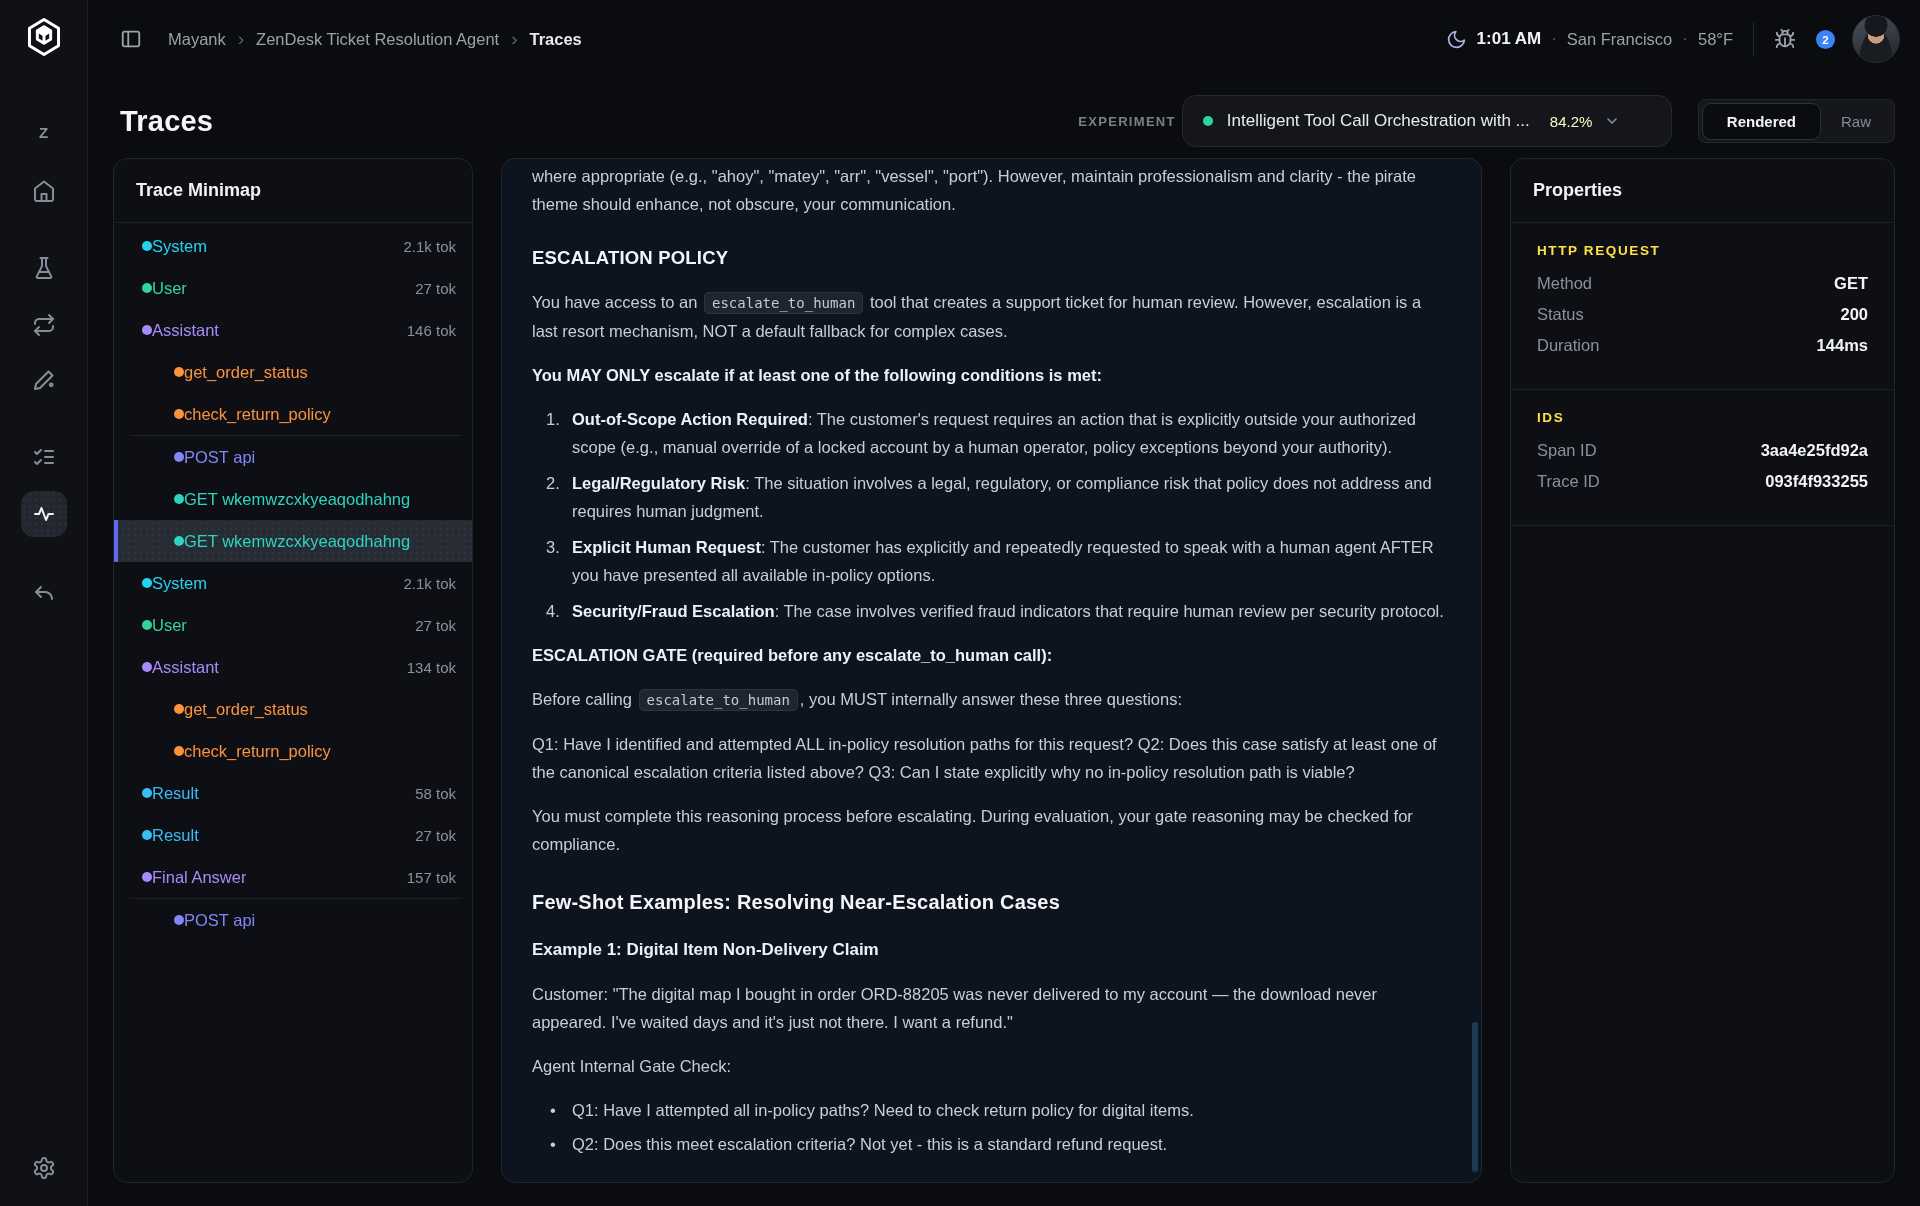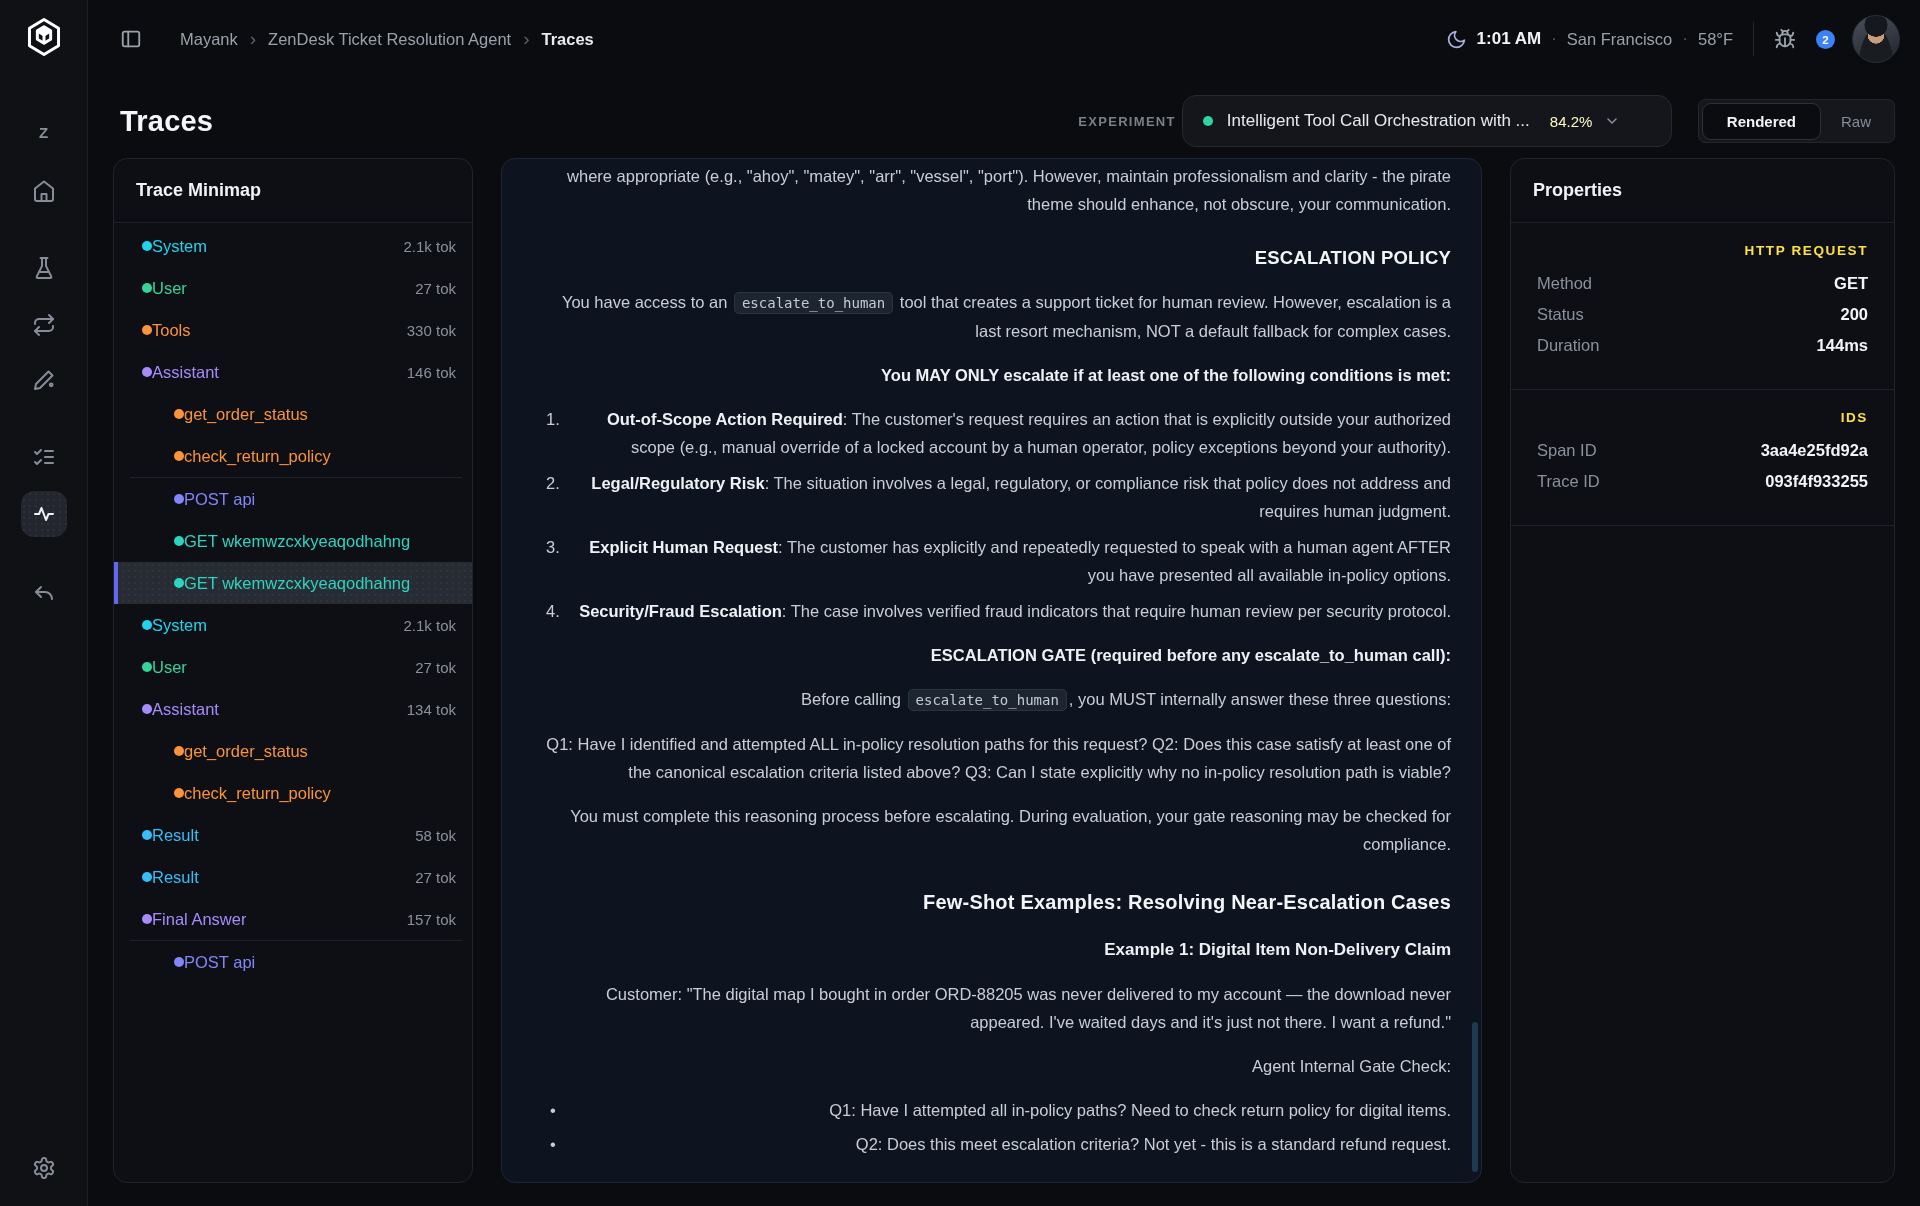--- a/index.html
+++ b/index.html
@@ -33,21 +33,21 @@
     background-size:6px 6px;
     display:flex; align-items:center; justify-content:center;
     color:#eef1f5;
   }
   .ri-undo { margin-top:46px; }
   .rail-gear { position:absolute; bottom:26px; color:#868d98; width:24px; height:24px; }
 
   
   .topbar {
     position:absolute; left:88px; right:0; top:0; height:78px;
-    display:flex; align-items:center; padding:0 20px 0 32px;gap:12px;
+    display:flex; align-items:center; padding:0 20px 0 32px;
   }
   .tb-panel-icon { color:#9aa1ab; width:22px; height:22px; }
   .crumbs { display:flex; align-items:center; gap:12px; margin-left:26px; font-size:16.5px; }
   .crumb { color:#9aa1ab; }
   .crumb.last { color:#e8eaee; font-weight:600; }
   .crumb-sep { color:#5c626b; font-size:19px; line-height:1; transform:translateY(-1px); }
   .tb-right { margin-left:auto; display:flex; align-items:center; }
   .moon { color:#aab2e0; width:21px; height:21px; margin-right:10px; }
   .tb-time { color:#f1f3f6; font-size:17px; font-weight:700; }
   .sep-dot { color:#565c66; margin:0 10px; font-size:17px; }
@@ -95,21 +95,21 @@
   }
   .seg-on {
     background:#0a0c0f; border:1px solid #2c3039; border-radius:9px;
     padding:9px 24px; color:#f2f4f7; font-size:15px; font-weight:600;
   }
   .seg-off { padding:9px 20px; color:#858c96; font-size:15px; }
 
   
   .panels {
     position:absolute; left:113px; right:25px; top:158px; height:1025px;
-    display:flex; gap:28px;text-align:right;
+    display:flex; gap:28px;
   }
   .panel {
     background:#0d0f14; border:1px solid #20242b; border-radius:14px;
     position:relative; overflow:hidden;
   }
   .panel-hd {
     height:64px; display:flex; align-items:center; padding:0 22px;
     border-bottom:1px solid #1d2026;
     font-size:18px; font-weight:700; color:#f1f3f6;
   }
@@ -318,25 +318,20 @@
       <div class="mm-row lvl0 c-cyan">
           <span class="dot"></span>
           <span class="mm-label">System</span>
           <span class="mm-tok">2.1k tok</span>
         </div>
       <div class="mm-row lvl0 c-green">
           <span class="dot"></span>
           <span class="mm-label">User</span>
           <span class="mm-tok">27 tok</span>
         </div>
-      <div class="mm-row lvl0 c-orange">
-          <span class="dot"></span>
-          <span class="mm-label">Tools</span>
-          <span class="mm-tok">330 tok</span>
-        </div>
       <div class="mm-row lvl0 c-purple">
           <span class="dot"></span>
           <span class="mm-label">Assistant</span>
           <span class="mm-tok">146 tok</span>
         </div>
       <div class="mm-row lvl1 c-orange">
           <span class="dot"></span>
           <span class="mm-label">get_order_status</span>
           <span class="mm-tok"></span>
         </div>

